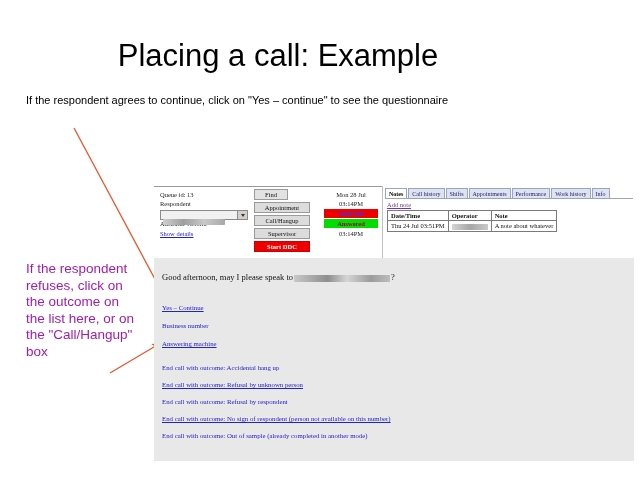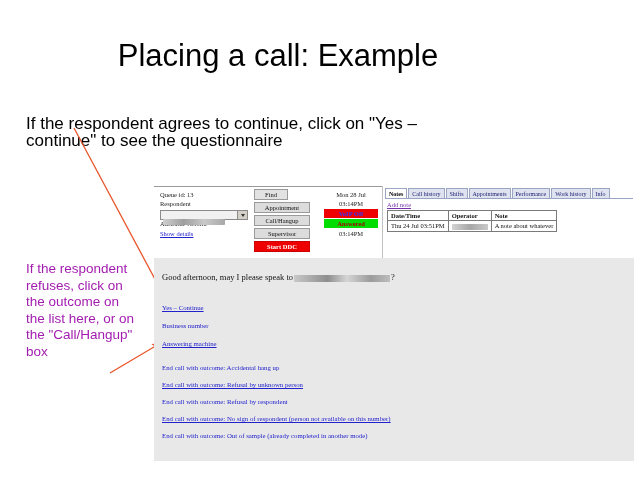--- a/index.html
+++ b/index.html
@@ -13,21 +13,21 @@
   
   .title{
     position:absolute;left:0;top:38px;width:556px;text-align:center;
     font-size:31px;font-weight:400;letter-spacing:0px;color:#000;
     font-family:"Liberation Sans",sans-serif;
   }
 
   
   .callout-top{
     position:absolute;left:26px;top:92px;width:430px;
-    font-size:17px;line-height:17px;color:#000;margin-top:23px;
+    font-size:11px;line-height:17px;color:#000;
   }
   .callout-left{
     position:absolute;left:26px;top:261px;width:110px;
     font-size:13.5px;line-height:16.5px;color:#a21caf;
   }
 
   
   .arrow-svg{position:absolute;left:0;top:0;width:640px;height:480px;pointer-events:none;}
 
   

